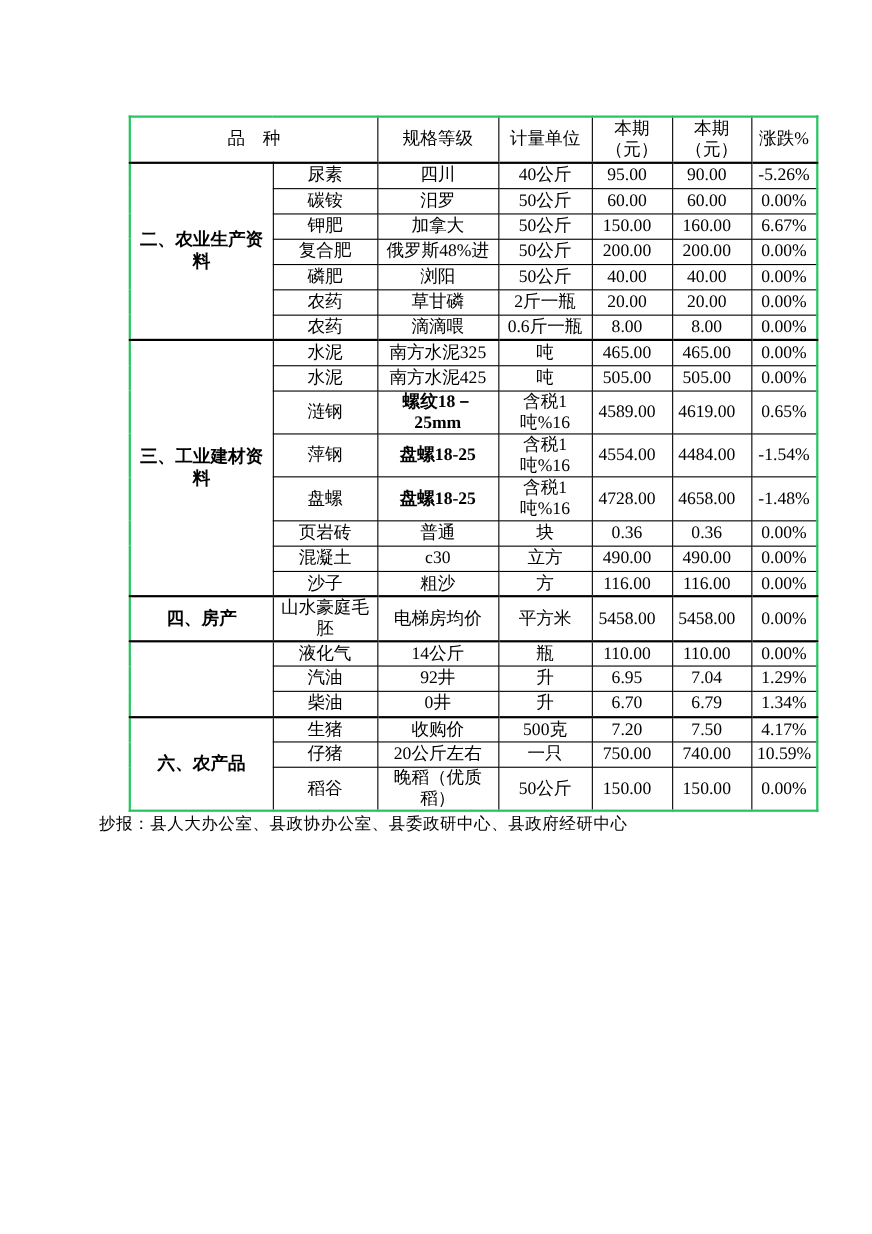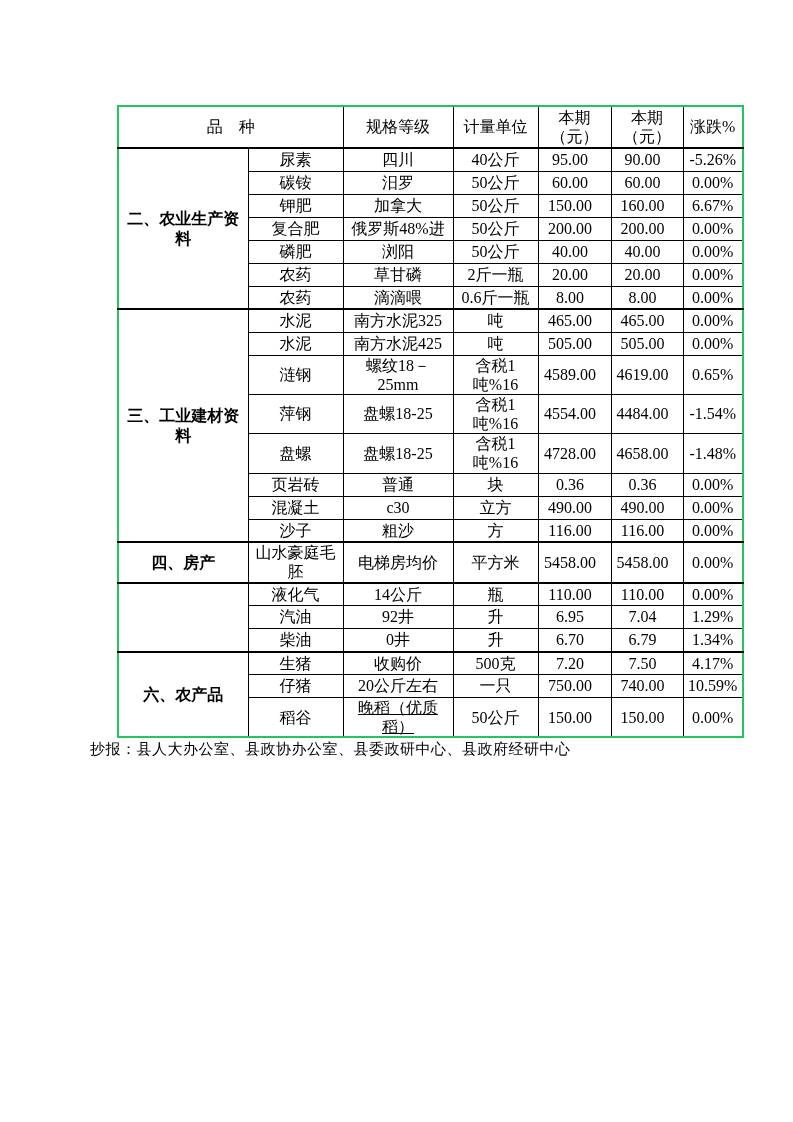--- a/index.html
+++ b/index.html
@@ -33,22 +33,22 @@
   .price-table thead th {
     height: 42px;
     font-weight: normal;
     white-space: pre-line;
     border-bottom: 2px solid #000;
   }
   .price-table tr.gs td { border-top: 2px solid #000; }
   .price-table td.cat { font-weight: bold; font-family: Liberation Serif, serif; }
   .price-table td.num { text-align: center; padding-right: 12px; }
   .price-table td.chg { }
-  .price-table td.b { font-weight: normal; }
-  .price-table td.wraptight { padding: 0 14px; text-decoration: underline; }
+  .price-table td.b { font-weight: bold; }
+  .price-table td.wraptight { padding: 0 14px; }
 
   .footer-line {
     position: absolute; left: 90px; top: 740px;
     font-size: 15px;
     letter-spacing: 0.5px;
   }
 </style>
 </head>
 <body>
 

